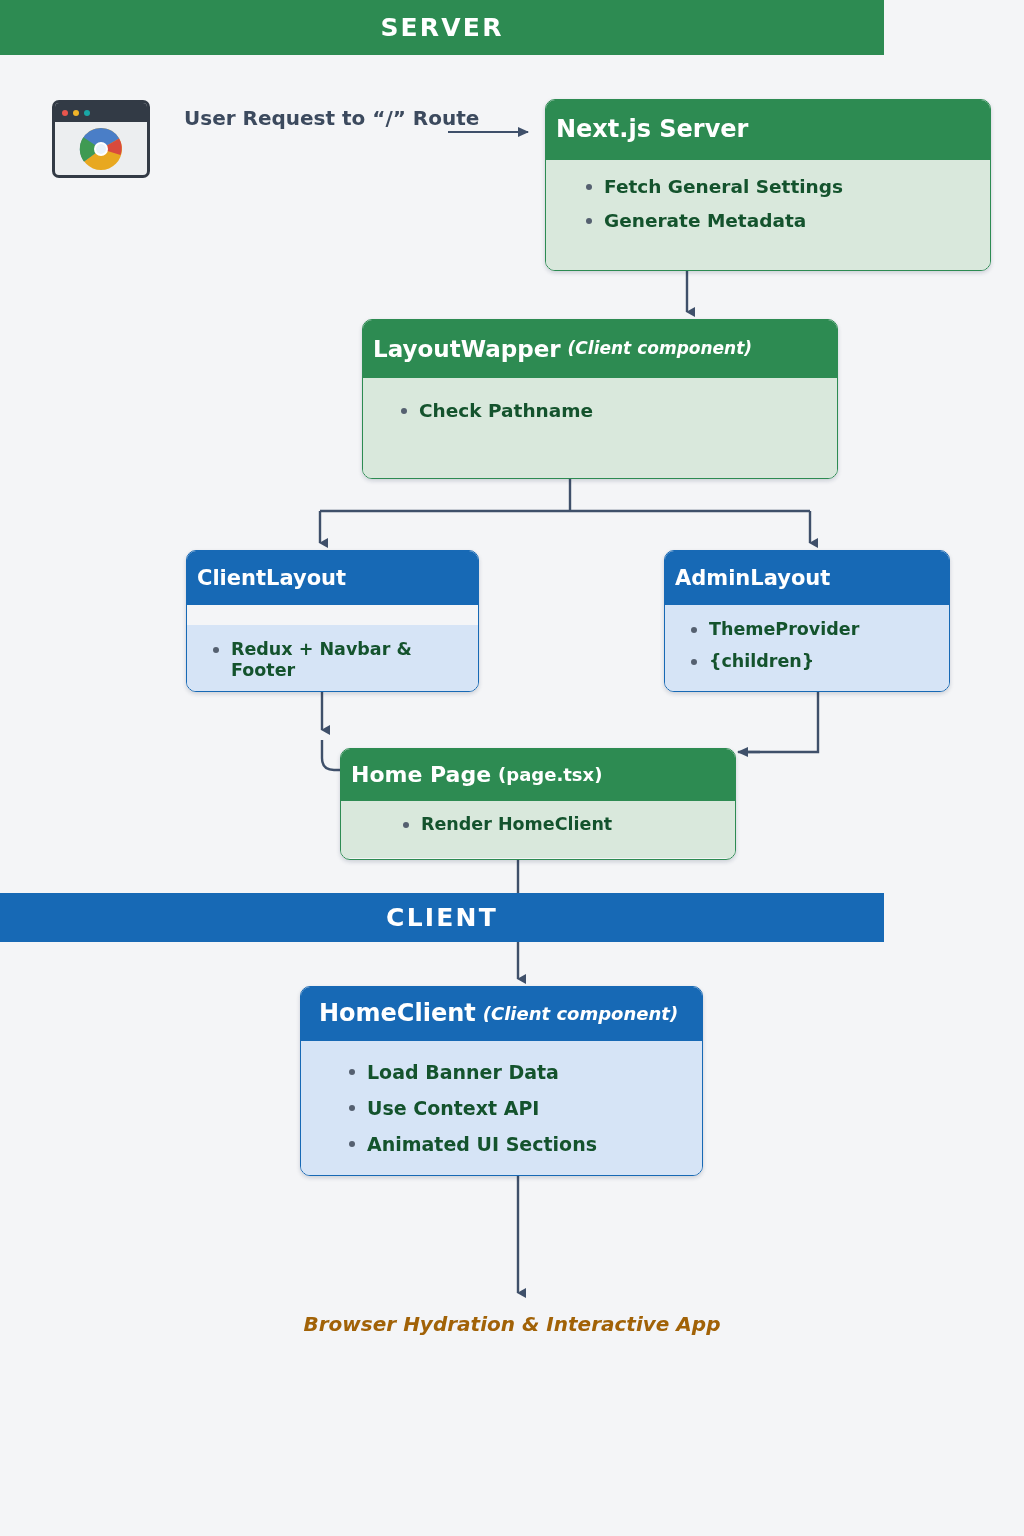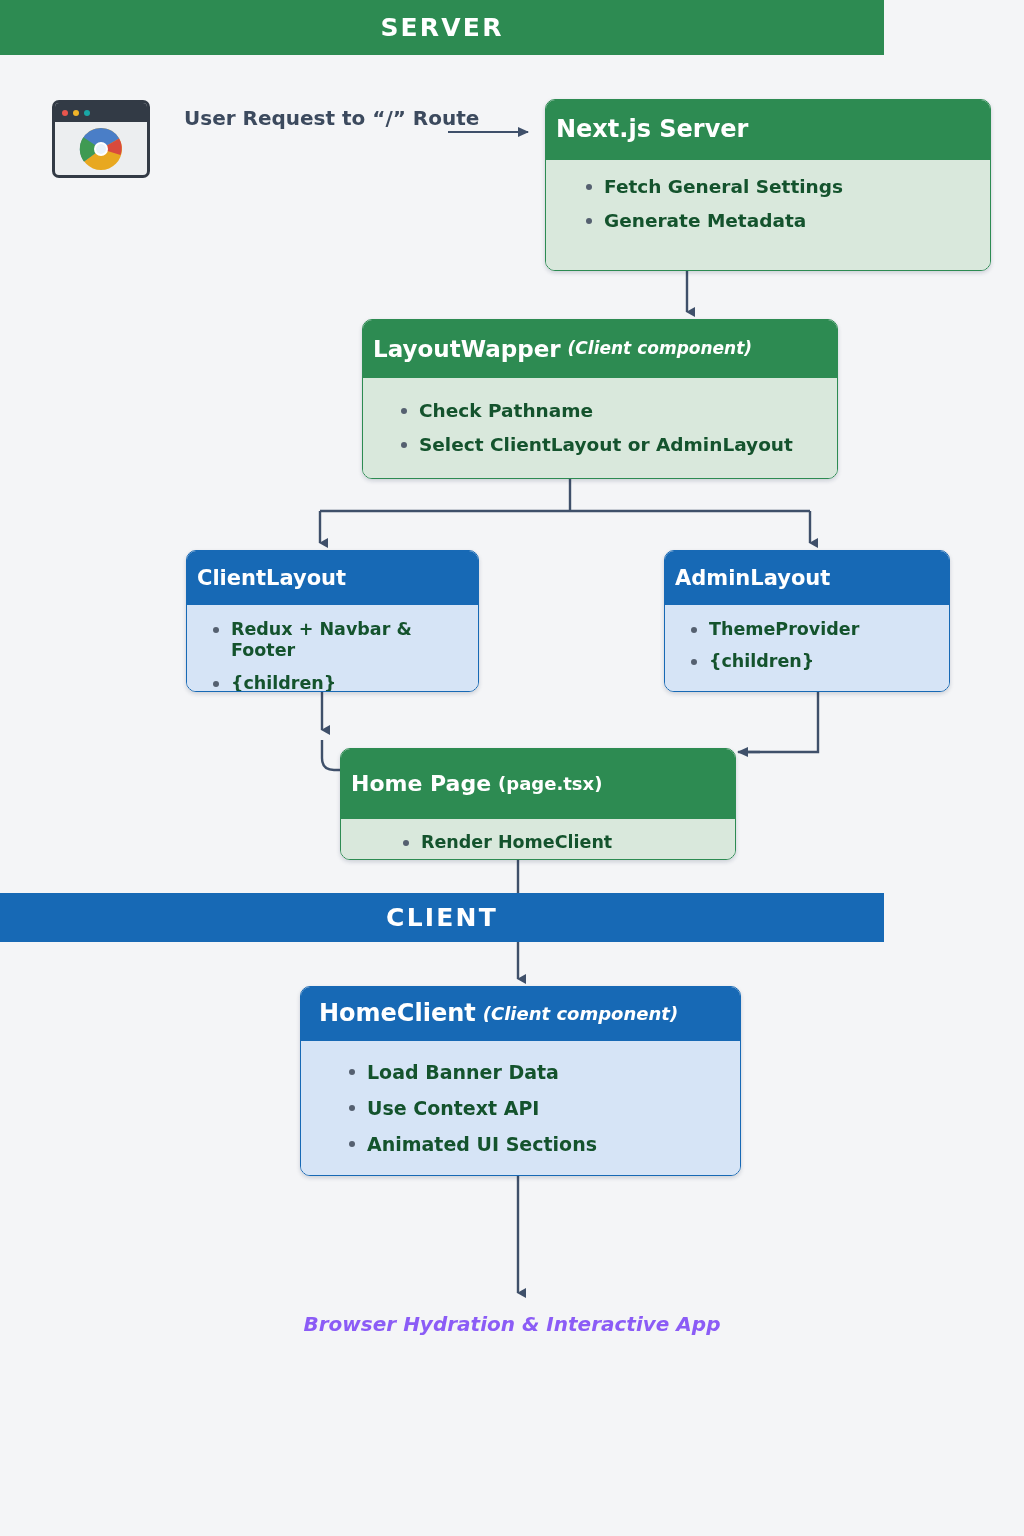--- a/index.html
+++ b/index.html
@@ -98,32 +98,32 @@
   #node-nextjs li { font-size: 18.5px; }
 
   #node-layoutwrapper { left: 362px; top: 319px; width: 476px; height: 160px; --hh: 58px; }
   #node-layoutwrapper .hdr { height: 58px; font-size: 23px; }
   #node-layoutwrapper .hdr .sub { font-size: 17px; }
   #node-layoutwrapper .body { padding-top: 22px; padding-left: 34px; }
   #node-layoutwrapper li { font-size: 18.5px; }
 
   #node-clientlayout { left: 186px; top: 550px; width: 293px; height: 142px; --hh: 54px; }
   #node-clientlayout .hdr { height: 54px; font-size: 21px; }
-  #node-clientlayout .body { padding-top: 14px; padding-left: 22px; }
+  #node-clientlayout .body { padding-top: 14px; padding-left: 22px; margin-top: 20px; }
 
   #node-adminlayout { left: 664px; top: 550px; width: 286px; height: 142px; --hh: 54px; }
   #node-adminlayout .hdr { height: 54px; font-size: 21px; }
   #node-adminlayout .body { padding-top: 14px; padding-left: 22px; }
 
   #node-homepage { left: 340px; top: 748px; width: 396px; height: 112px; --hh: 53px; }
-  #node-homepage .hdr { height: 70px; font-size: 22px; }
+  #node-homepage .hdr { height: 52px; font-size: 22px; }
   #node-homepage .hdr .sub { font-size: 18px; font-style: normal; }
   #node-homepage .body { padding-top: 13px; padding-left: 58px; }
 
-  #node-homeclient { left: 300px; top: 986px; width: 441px; height: 190px; --hh: 54px; }
+  #node-homeclient { left: 300px; top: 986px; width: 403px; height: 190px; --hh: 54px; }
   #node-homeclient .hdr { height: 54px; justify-content: flex-start; padding-left: 18px; font-size: 24px; }
   #node-homeclient .hdr .sub { font-size: 18px; }
   #node-homeclient .body { padding-top: 20px; padding-left: 44px; }
   #node-homeclient li { font-size: 19px; margin-bottom: 13px; }
 
   
   .req-label {
     position: absolute;
     left: 184px; top: 106px;
     font-size: 20px; font-weight: bold;
@@ -133,21 +133,21 @@
   }
 
   
   .caption {
     position: absolute;
     left: 0; width: 1024px; top: 1312px;
     text-align: center;
     font-size: 20px;
     font-weight: bold;
     font-style: italic;
-    color: #8b5cf6;
+    color: #a16207;
     z-index: 4;
   }
 
   
   .browser-icon {
     position: absolute; left: 52px; top: 100px;
     width: 98px; height: 78px;
     background: #eceef0;
     border: 3px solid #323a45;
     border-radius: 7px;
@@ -269,21 +269,20 @@
 </div>
 
 <div class="node green" id="node-layoutwrapper">
   <div class="hdr">
     <span>LayoutWapper</span>
     <span class="sub">(Client component)</span>
   </div>
   <div class="body">
     <ul>
       <li>Check Pathname</li>
-      <li>Select ClientLayout or AdminLayout</li>
     </ul>
   </div>
 </div>
 
 <div class="node blue" id="node-clientlayout">
   <div class="hdr">
     <span>ClientLayout</span>
   </div>
   <div class="body">
     <ul>

